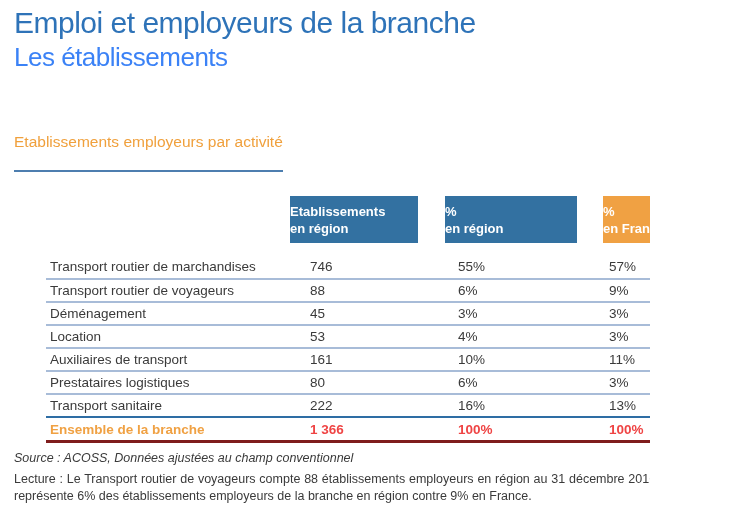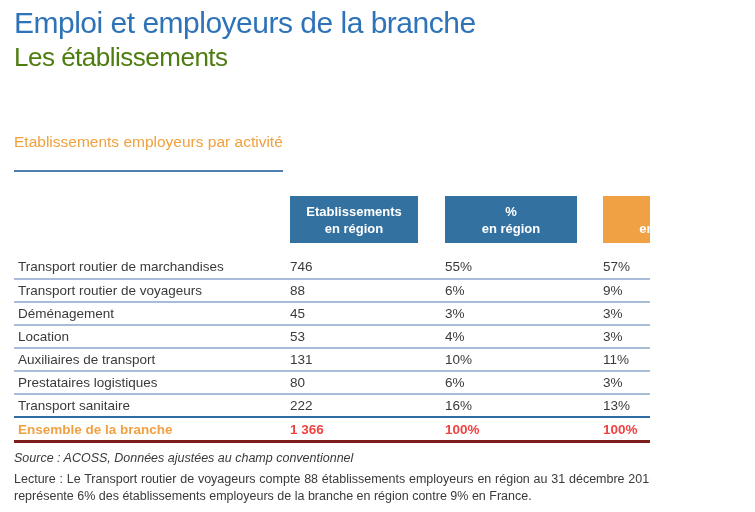--- a/index.html
+++ b/index.html
@@ -17,21 +17,21 @@
     left: 14px; top: 6px;
     font-size: 30px;
     letter-spacing: -0.5px;
     color: #2e73b8;
   }
   .subtitle {
     position: absolute;
     left: 14px; top: 42px;
     font-size: 26px;
     letter-spacing: -0.5px;
-    color: #4d7c0f;
+    color: #3b82f6;
   }
   .caption {
     position: absolute;
     left: 14px; top: 131px;
     font-size: 15.5px;
     line-height: 22px;
     color: #f0a03c;
   }
   .caption span {
     display: table;
@@ -41,21 +41,21 @@
   .colhead {
     position: absolute;
     top: 196px;
     height: 47px;
     color: #ffffff;
     font-size: 13px;
     font-weight: bold;
     line-height: 17px;
     display: flex;
     flex-direction: column;
-    align-items: center;
+    align-items: flex-start;
     justify-content: center;
     text-align: center;
   }
   .colhead.blue { background: #3371a1; }
   .colhead.orange { background: #f0a143; }
   .colhead-1 { left: 290px; width: 128px; }
   .colhead-2 { left: 445px; width: 132px; }
   .colhead-3 { left: 603px; width: 134px; }
   .tbody {
     position: absolute;
@@ -63,21 +63,21 @@
     width: 723px;
   }
   .trow {
     display: flex;
     align-items: center;
     height: 26px;
     border-bottom: 2px solid #a8bcd8;
     font-size: 13.5px;
     color: #3a3a3a;
   }
-  .trow { height: 23px; }
+  .trow { height: 23px; margin-left: 32px; }
   .trow:first-child { height: 26px; }
   .trow:nth-child(7) { border-bottom: 2px solid #2e6da4; }
   .trow.total {
     height: 25px;
     border-bottom: 3px solid #7f1d1d;
   }
   .trow.total .rlabel { color: #f0a143; font-weight: bold; }
   .trow.total .val { font-weight: bold; color: #ef4444; }
   .rlabel { width: 276px; padding-left: 4px; }
   .val { text-align: left; }
@@ -156,21 +156,21 @@
     <div class="trow">
       <div class="rlabel">Location</div>
       <div class="val c1">53</div>
       <div class="gap1"></div>
       <div class="val c2">4%</div>
       <div class="gap2"></div>
       <div class="val c3">3%</div>
     </div>
     <div class="trow">
       <div class="rlabel">Auxiliaires de transport</div>
-      <div class="val c1">131</div>
+      <div class="val c1">161</div>
       <div class="gap1"></div>
       <div class="val c2">10%</div>
       <div class="gap2"></div>
       <div class="val c3">11%</div>
     </div>
     <div class="trow">
       <div class="rlabel">Prestataires logistiques</div>
       <div class="val c1">80</div>
       <div class="gap1"></div>
       <div class="val c2">6%</div>

